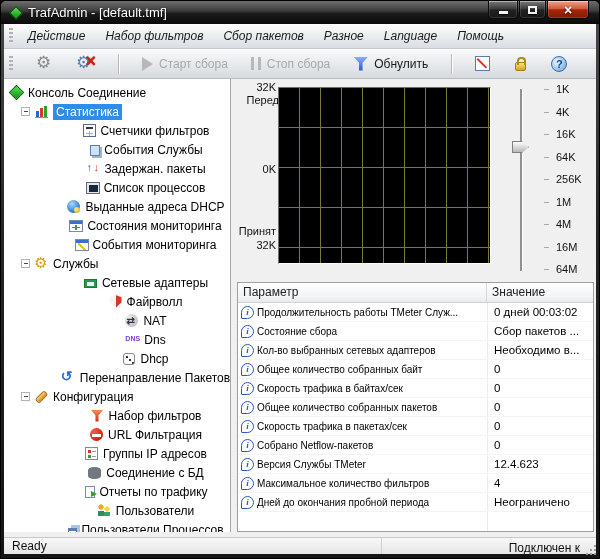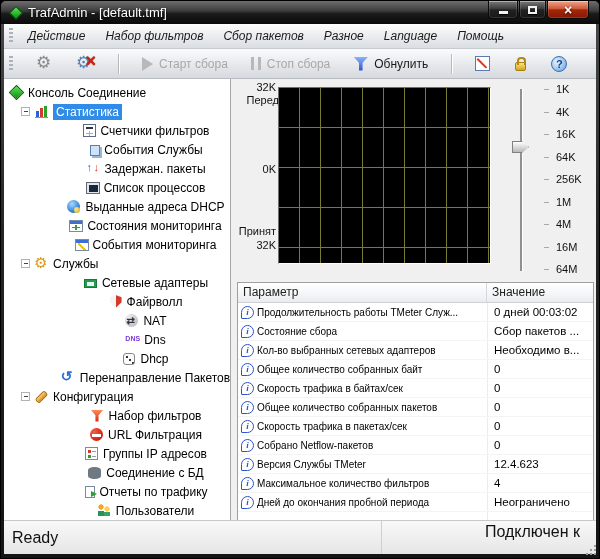--- a/index.html
+++ b/index.html
@@ -136,22 +136,22 @@
   .th.c1 { width:249px; border-right:1px solid #d5d7da; } .th.c2 { flex:1; }
   .tbody { position:absolute; left:0; right:0; top:20px; bottom:0;
            background:linear-gradient(#ececec,#ececec) 249px 0/1px 100% no-repeat; }
   .tr { display:flex; height:19px; align-items:center; border-bottom:1px solid #f4f4f4; }
   .td-p { width:249px; display:flex; align-items:center; gap:3px; padding-left:3px; overflow:hidden; white-space:nowrap; font-size:10px; }
   .td-v { flex:1; padding-left:7px; overflow:hidden; white-space:nowrap; font-size:11.5px; }
   .i-info { width:13px; height:13px; flex:none; border-radius:50% 50% 50% 1px; background:#fff; border:1px solid #2a55cc; position:relative; }
   .i-info::before { content:"i"; position:absolute; inset:0; text-align:center; line-height:11px; font-size:9px; font-weight:bold; font-style:italic; color:#2a55cc; font-family:"Liberation Serif", serif; }
 
   
-  .statusbar { position:absolute; left:0; right:0; bottom:0; height:34px; display:flex; align-items:center;
-               background:linear-gradient(#f8f8f8,#e6e6e6); border-top:1px solid #c8c8c8; font-size:16px; color:#111; }
+  .statusbar { position:absolute; left:0; right:0; bottom:0; height:17px; display:flex; align-items:center;
+               background:linear-gradient(#f8f8f8,#e6e6e6); border-top:1px solid #c8c8c8; font-size:12px; color:#111; }
   .st-left { padding:0 8px; }
   .st-right { margin-left:auto; width:215px; border-left:1px solid #cfcfcf; text-align:right; padding-right:16px; white-space:nowrap; overflow:hidden; height:100%; line-height:21px; }
   .grip-dots { position:absolute; right:3px; bottom:3px; width:2px; height:2px; background:#9a9a9a;
                box-shadow:-4px 0 0 #9a9a9a,-8px 0 0 #9a9a9a,0 -4px 0 #9a9a9a,-4px -4px 0 #9a9a9a,0 -8px 0 #9a9a9a; }
 </style>
 </head>
 <body>
 
 <div class="window">
   <div class="titlebar">

